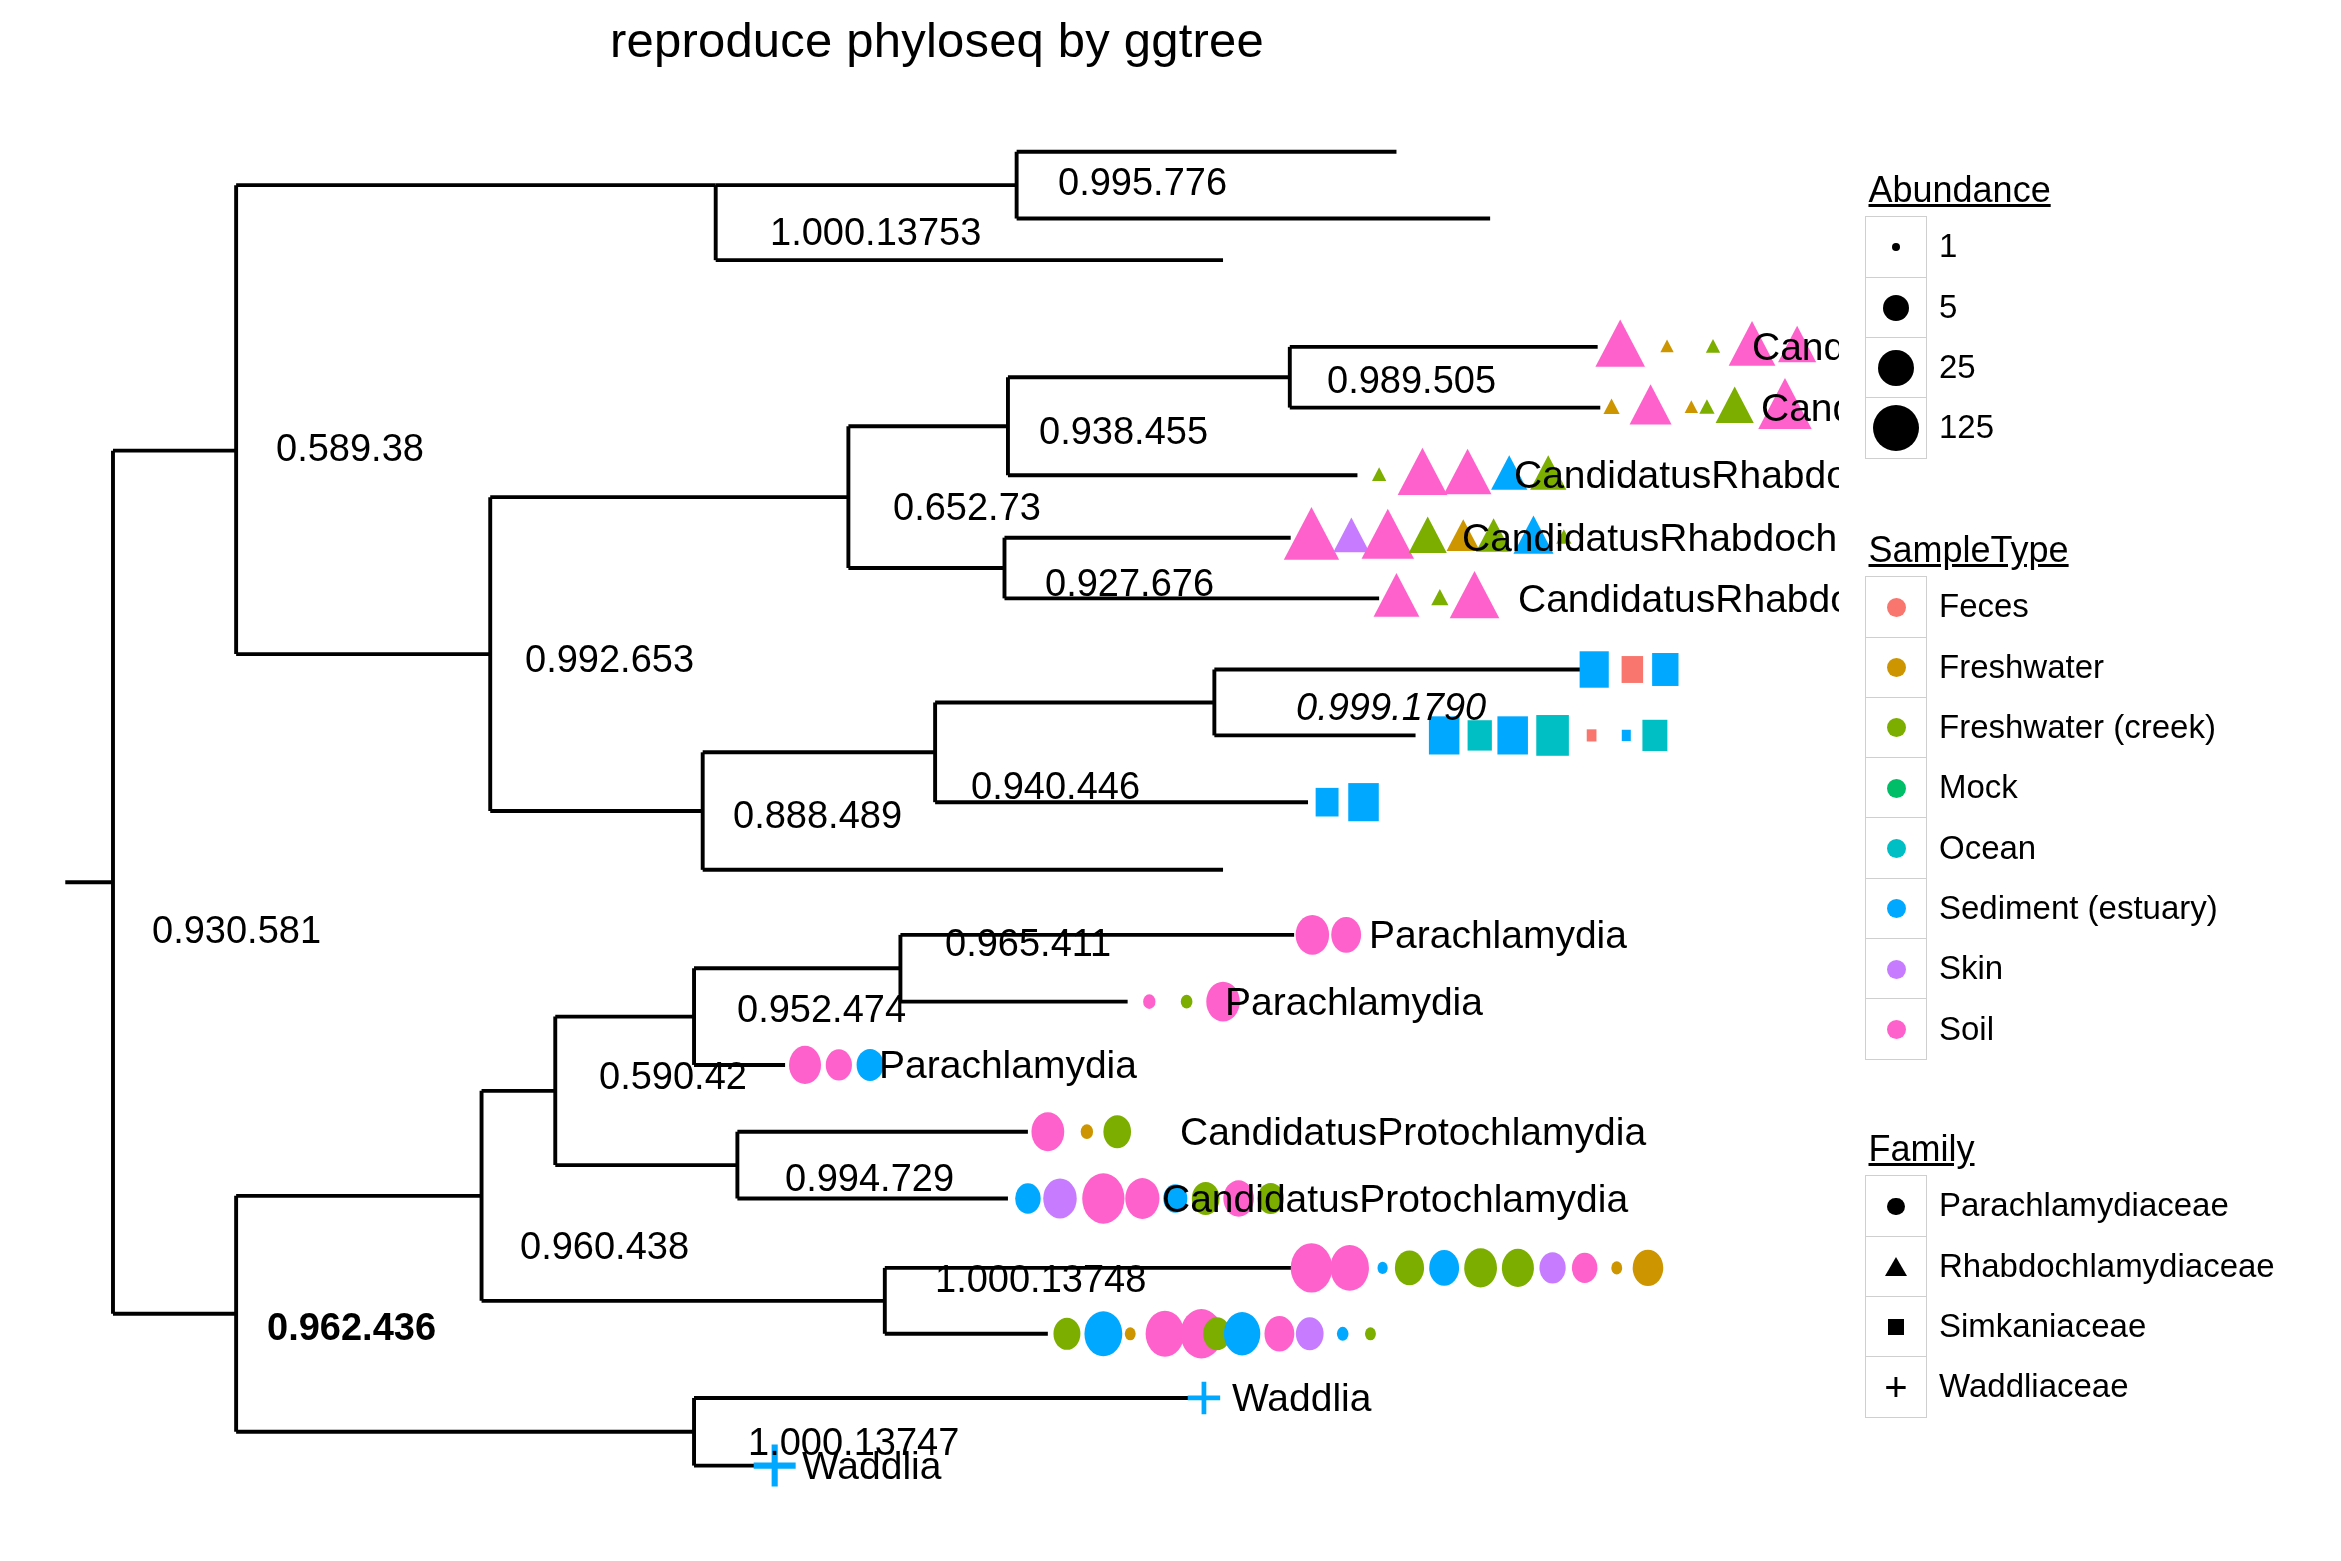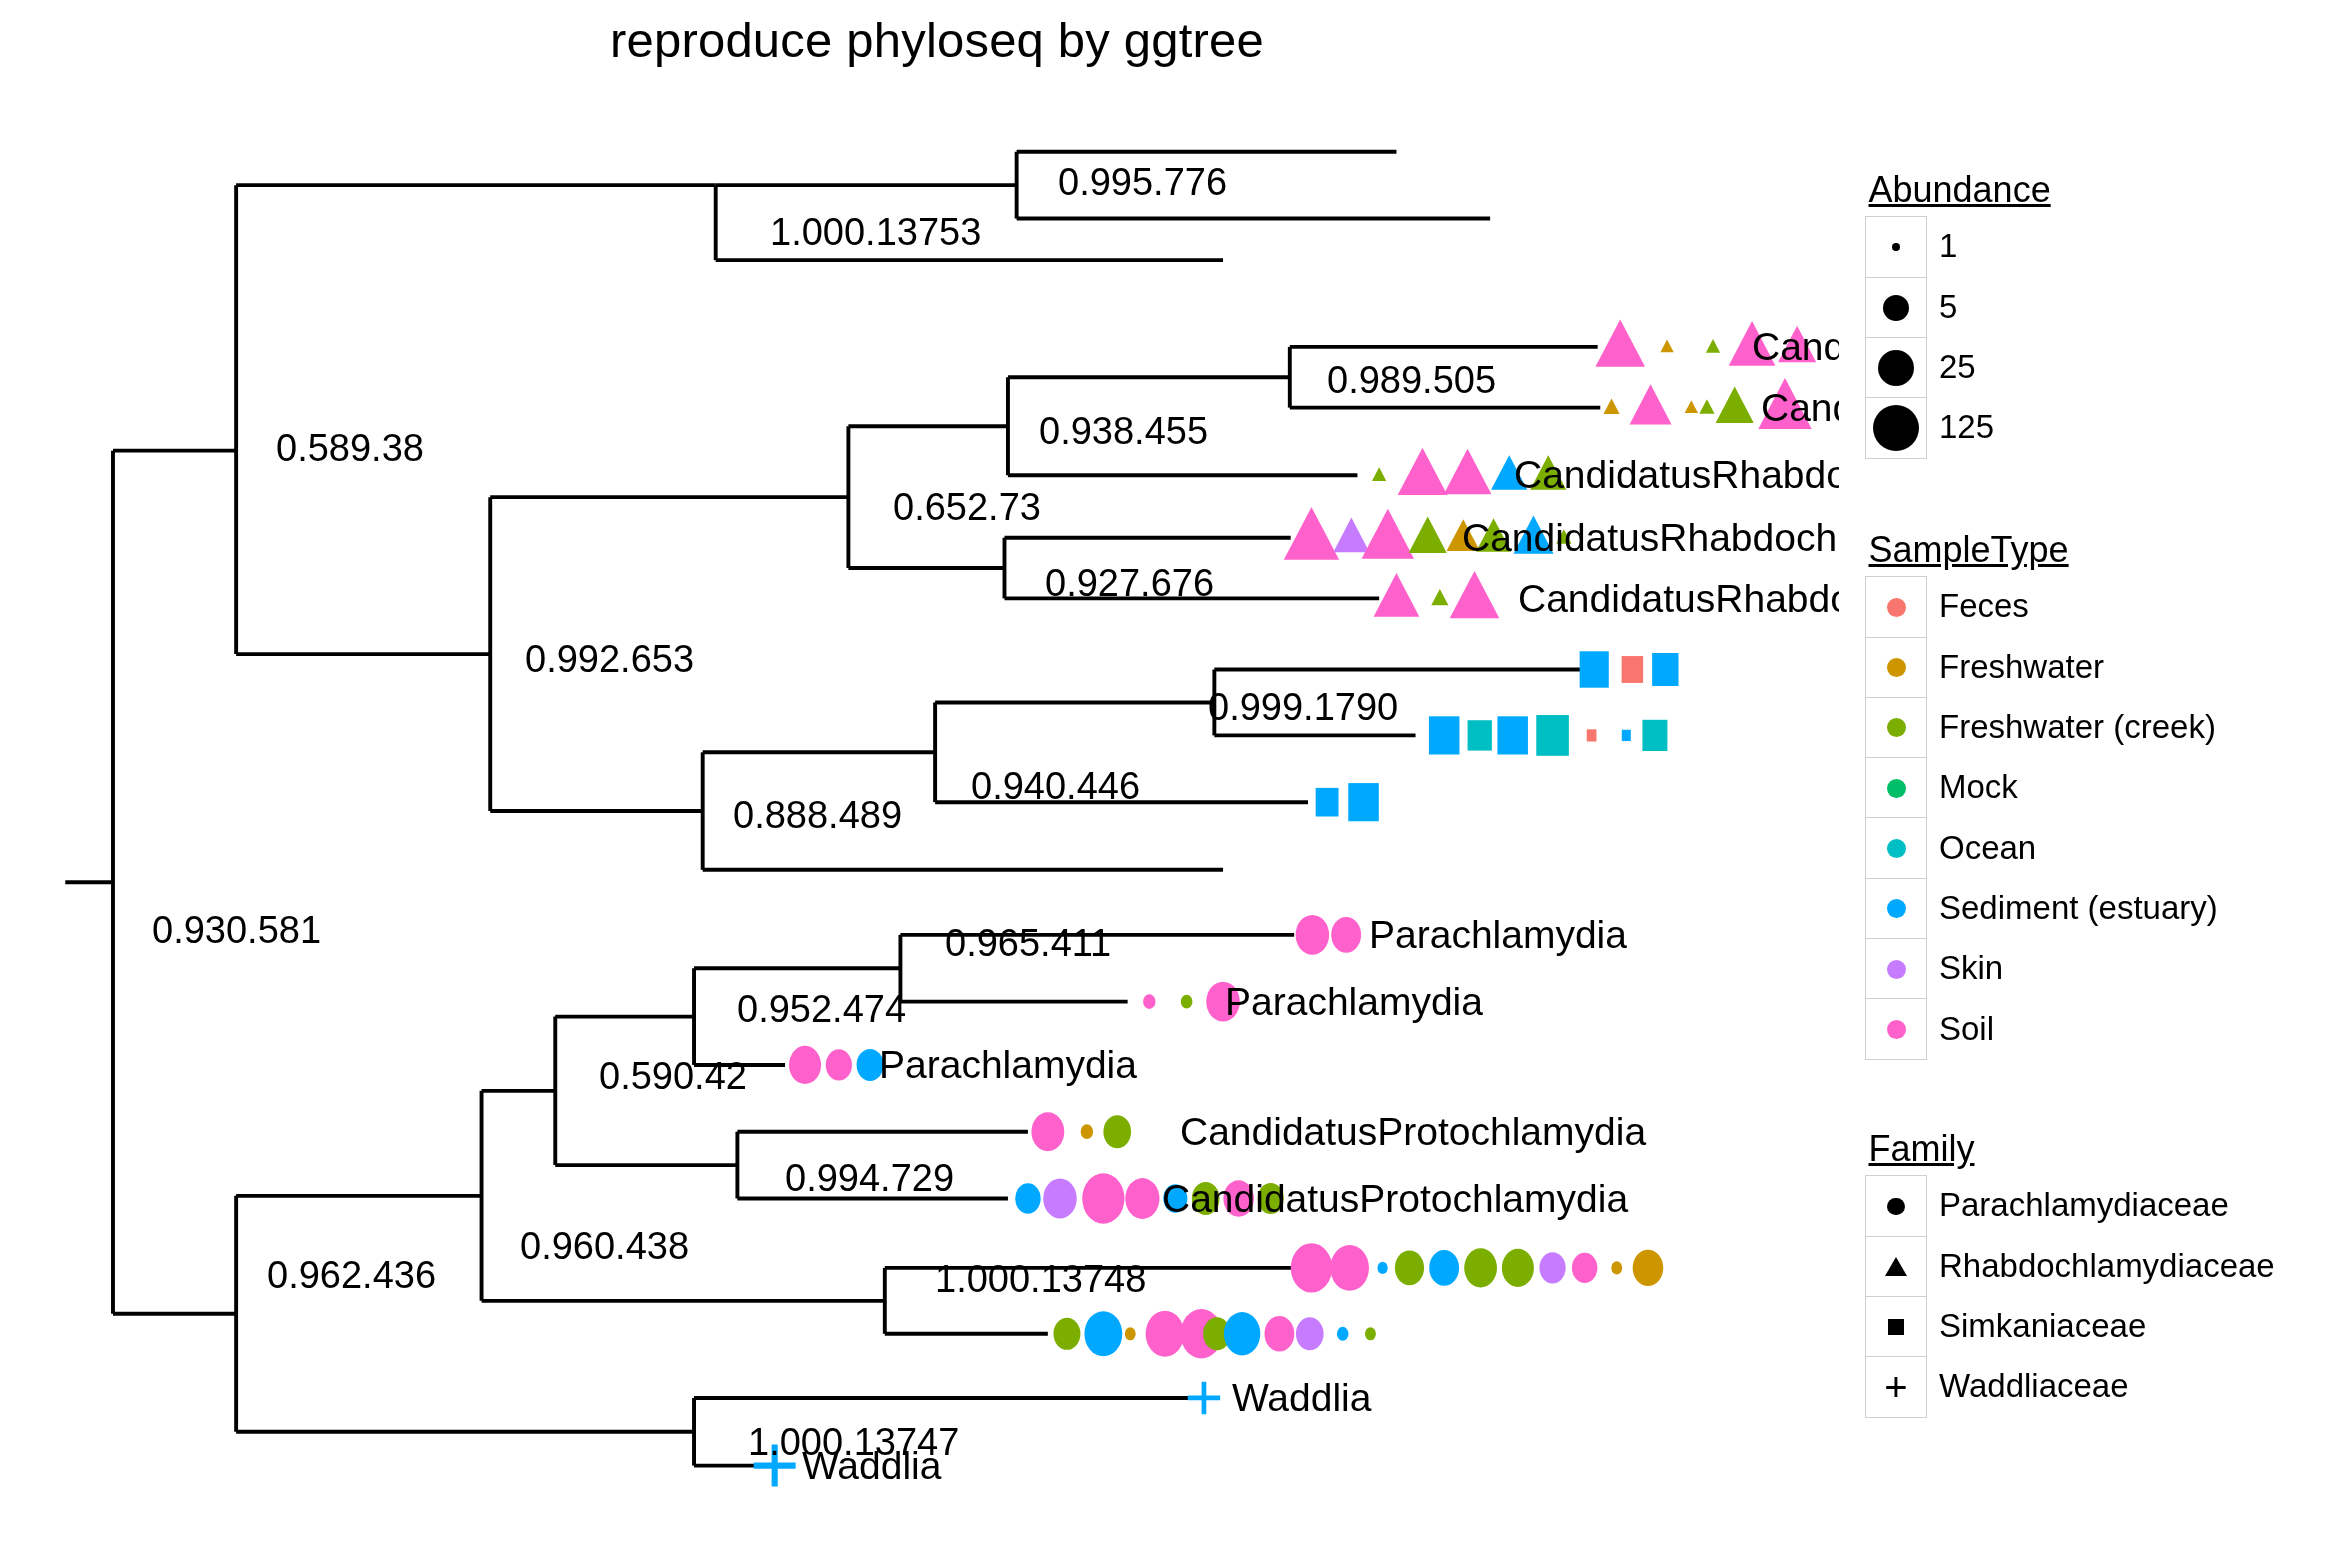--- a/index.html
+++ b/index.html
@@ -195,31 +195,31 @@
       </div>
     <div id="nodelabels">
         <div class="nodelabel" style="left: 1058px; top: 182px;">0.995.776</div>
         <div class="nodelabel" style="left: 770px; top: 232px;">1.000.13753</div>
         <div class="nodelabel" style="left: 1327px; top: 380px;">0.989.505</div>
         <div class="nodelabel" style="left: 1039px; top: 431px;">0.938.455</div>
         <div class="nodelabel" style="left: 893px; top: 507px;">0.652.73</div>
         <div class="nodelabel" style="left: 1045px; top: 583px;">0.927.676</div>
         <div class="nodelabel" style="left: 276px; top: 448px;">0.589.38</div>
         <div class="nodelabel" style="left: 525px; top: 659px;">0.992.653</div>
-        <div class="nodelabel" style="left: 1208px; top: 707px;">0.999.1790</div>
+        <div class="nodelabel" style="left: 1296px; top: 707px; font-style: italic;">0.999.1790</div>
         <div class="nodelabel" style="left: 971px; top: 786px;">0.940.446</div>
         <div class="nodelabel" style="left: 733px; top: 815px;">0.888.489</div>
         <div class="nodelabel" style="left: 152px; top: 886px; margin-top: 44px;">0.930.581</div>
         <div class="nodelabel" style="left: 945px; top: 943px;">0.965.411</div>
         <div class="nodelabel" style="left: 737px; top: 1009px;">0.952.474</div>
         <div class="nodelabel" style="left: 599px; top: 1076px;">0.590.42</div>
         <div class="nodelabel" style="left: 785px; top: 1178px;">0.994.729</div>
         <div class="nodelabel" style="left: 520px; top: 1246px;">0.960.438</div>
         <div class="nodelabel" style="left: 935px; top: 1279px;">1.000.13748</div>
-        <div class="nodelabel" style="left: 267px; top: 1275px;">0.962.436</div>
+        <div class="nodelabel" style="left: 267px; top: 1327px; font-weight: bold;">0.962.436</div>
         <div class="nodelabel" style="left: 748px; top: 1442px;">1.000.13747</div>
       </div>
   </div>
 
   <div id="legends">
 
     <div class="legend-block" style="left:0px;top:169px;">
       <div class="legend-title">Abundance</div>
       <div id="ab-keys">
           <div class="key-row">

